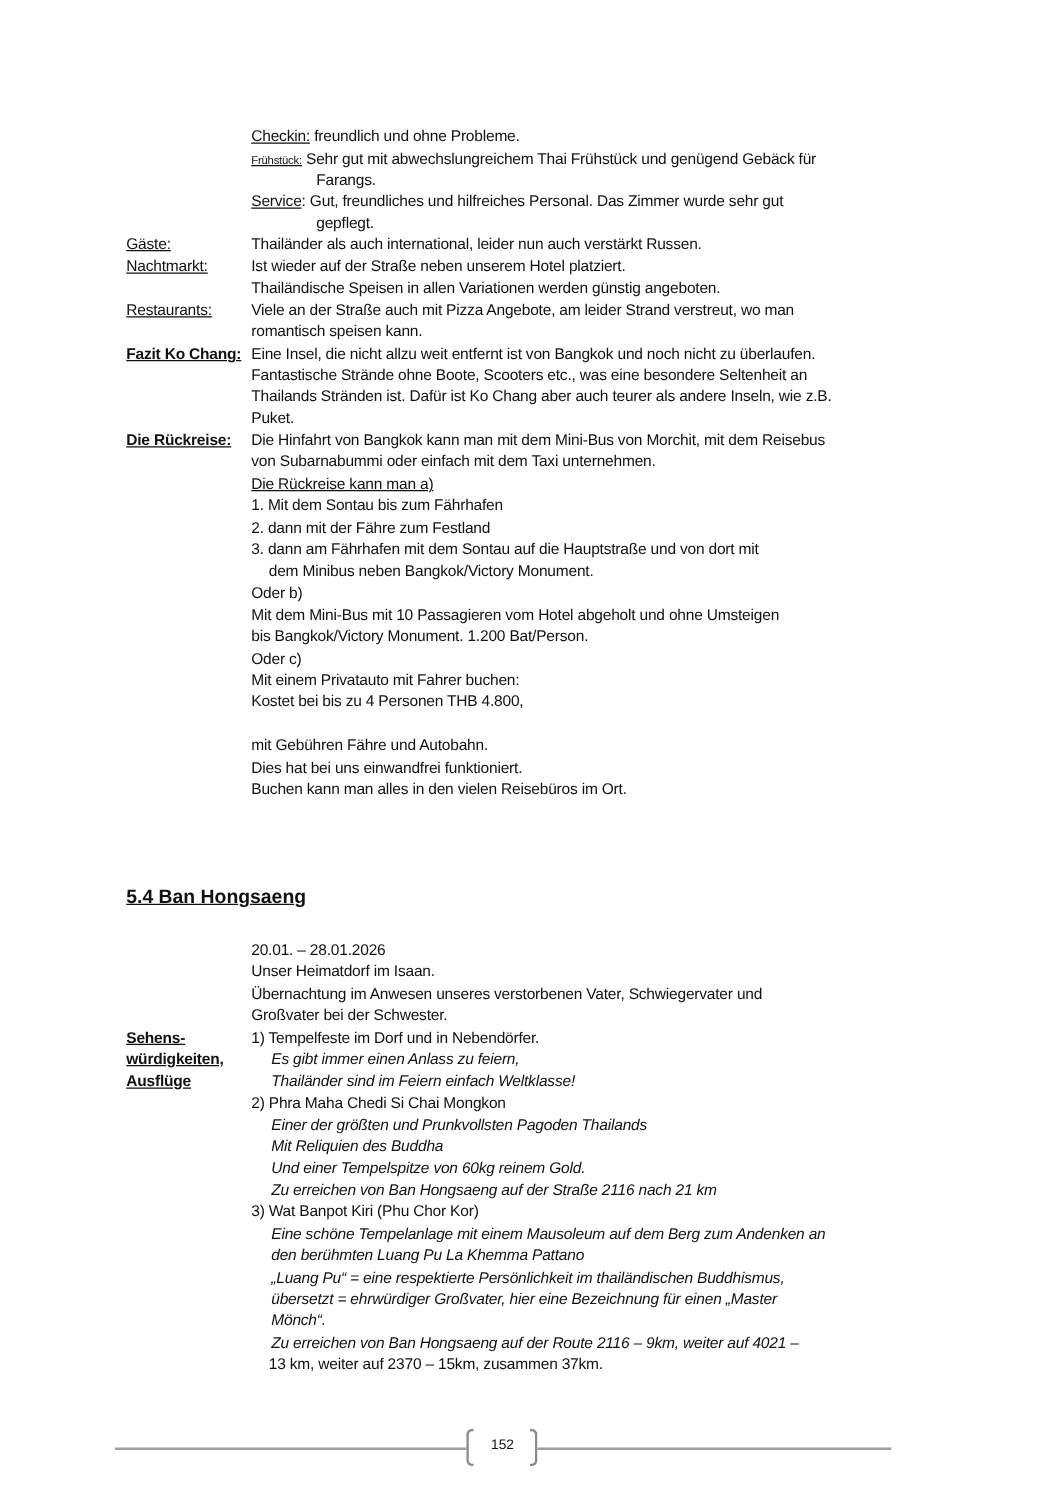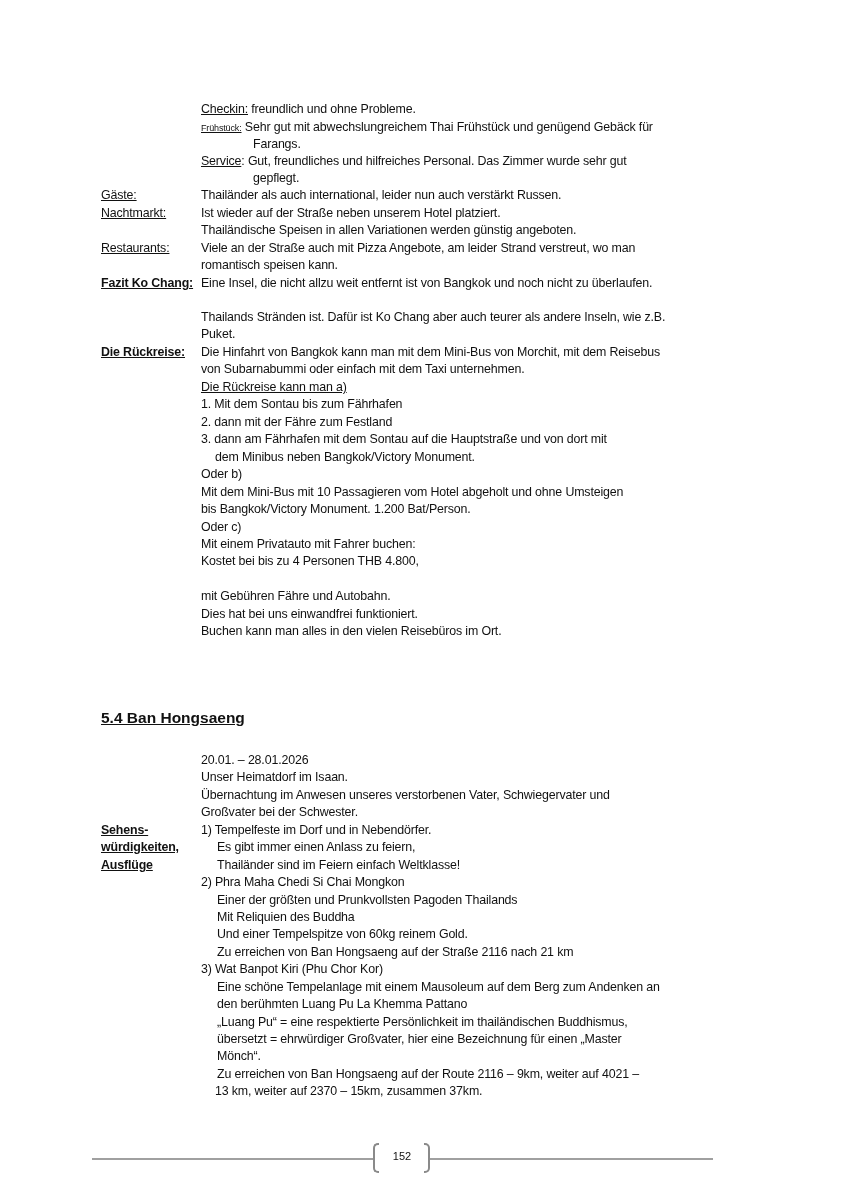--- a/index.html
+++ b/index.html
@@ -11,21 +11,21 @@
     .line {
       position: absolute; font-size: 12.4px; line-height: 17px; white-space: nowrap;
       letter-spacing: -0.15px;
     }
     .lbl { left: 101px; text-decoration: underline; }
     .col { left: 201px; }
     .u { text-decoration: underline; }
     .b { font-weight: bold; }
     .small { font-size: 9px; }
     .ind1 { left: 253px; }
-    .ind2 { left: 217px; }
+    .ind2 { left: 217px; font-style: italic; }
     .ind3 { left: 215px; }
     .heading {
       position: absolute; left: 101px; top: 709px; font-size: 15.5px; font-weight: bold;
       text-decoration: underline; white-space: nowrap;
     }
     .footer-line-left {
       position: absolute; left: 92px; top: 1158px; width: 281px; height: 2px; background: #a0a0a0;
     }
     .footer-line-right {
       position: absolute; left: 430px; top: 1158px; width: 283px; height: 2px; background: #a0a0a0;
@@ -67,20 +67,21 @@
   <div class="line lbl" style="top:205px">Nachtmarkt:</div>
   <div class="line col" style="top:205px">Ist wieder auf der Straße neben unserem Hotel platziert.</div>
   <div class="line col" style="top:222px">Thailändische Speisen in allen Variationen werden günstig angeboten.</div>
 
   <div class="line lbl" style="top:240px">Restaurants:</div>
   <div class="line col" style="top:240px">Viele an der Straße auch mit Pizza Angebote, am leider Strand verstreut, wo man</div>
   <div class="line col" style="top:257px">romantisch speisen kann.</div>
 
   <div class="line lbl b u" style="top:275px">Fazit Ko Chang:</div>
   <div class="line col" style="top:275px">Eine Insel, die nicht allzu weit entfernt ist von Bangkok und noch nicht zu überlaufen.</div>
+  <div class="line col" style="top:292px">Fantastische Strände ohne Boote, Scooters etc., was eine besondere Seltenheit an</div>
   <div class="line col" style="top:309px">Thailands Stränden ist. Dafür ist Ko Chang aber auch teurer als andere Inseln, wie z.B.</div>
   <div class="line col" style="top:326px">Puket.</div>
 
   <div class="line lbl b u" style="top:344px">Die Rückreise:</div>
   <div class="line col" style="top:344px">Die Hinfahrt von Bangkok kann man mit dem Mini-Bus von Morchit, mit dem Reisebus</div>
   <div class="line col" style="top:361px">von Subarnabummi oder einfach mit dem Taxi unternehmen.</div>
   <div class="line col u" style="top:379px">Die Rückreise kann man a)</div>
   <div class="line col" style="top:396px">1. Mit dem Sontau bis zum Fährhafen</div>
   <div class="line col" style="top:414px">2. dann mit der Fähre zum Festland</div>
   <div class="line col" style="top:431px">3. dann am Fährhafen mit dem Sontau auf die Hauptstraße und von dort mit</div>

